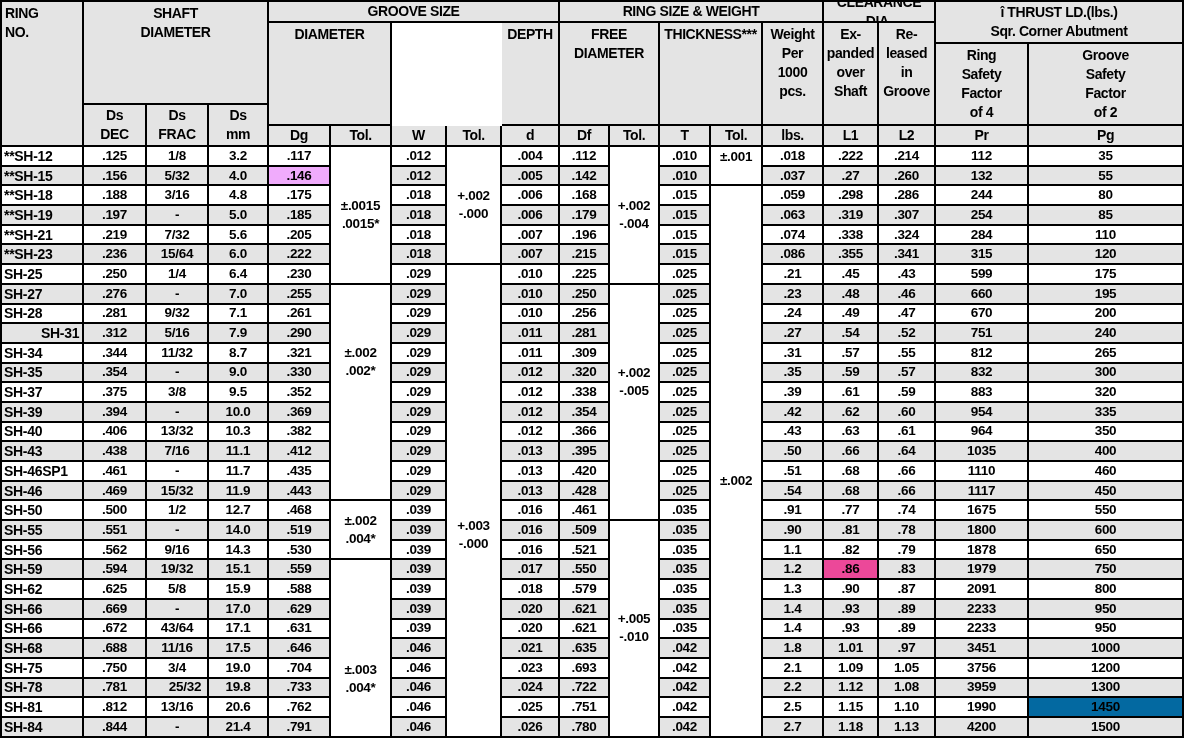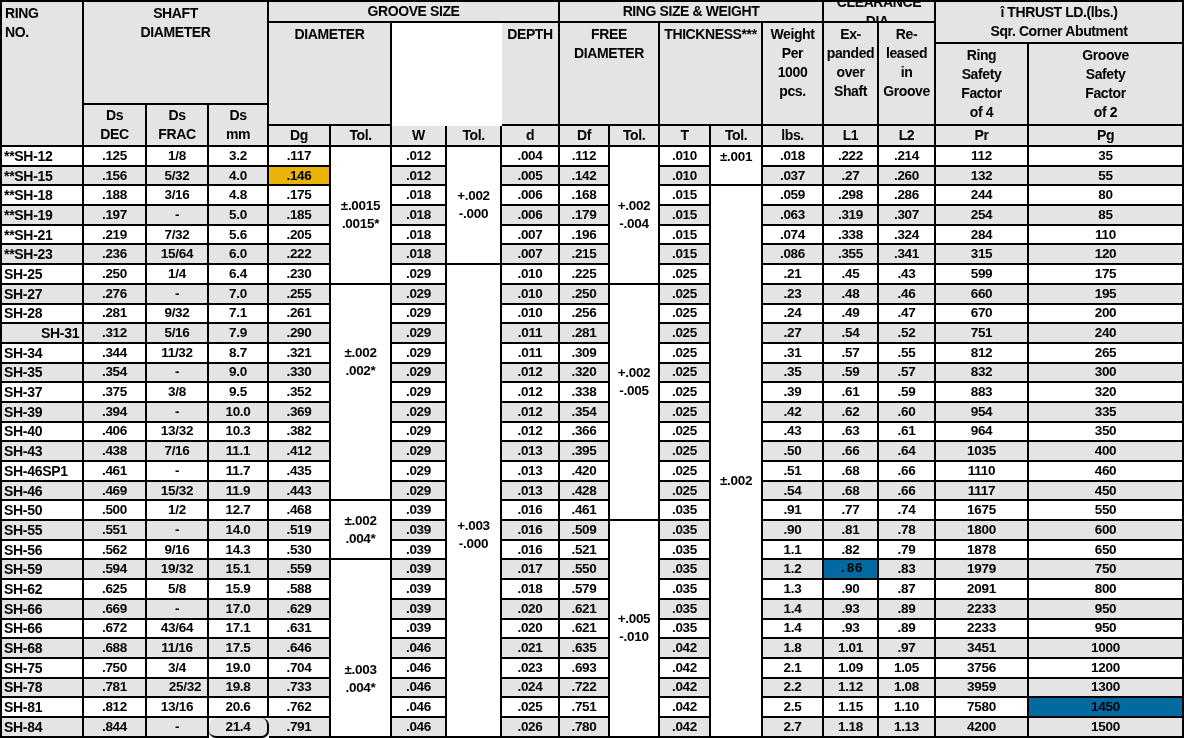--- a/index.html
+++ b/index.html
@@ -106,21 +106,21 @@
     <div class="c" style="grid-area: 6 / 12; background: rgb(255, 255, 255);">.010</div>
     <div class="c" style="grid-area: 6 / 14; background: rgb(255, 255, 255);">.018</div>
     <div class="c" style="grid-area: 6 / 15; background: rgb(255, 255, 255);">.222</div>
     <div class="c" style="grid-area: 6 / 16; background: rgb(255, 255, 255);">.214</div>
     <div class="c" style="grid-area: 6 / 17; background: rgb(255, 255, 255);">112</div>
     <div class="c" style="grid-area: 6 / 18; background: rgb(255, 255, 255);">35</div>
     <div class="c ringcell" style="grid-area: 7 / 1; background: rgb(228, 228, 228);">**SH-15</div>
     <div class="c" style="grid-area: 7 / 2; background: rgb(228, 228, 228);">.156</div>
     <div class="c" style="grid-area: 7 / 3; background: rgb(228, 228, 228);">5/32</div>
     <div class="c" style="grid-area: 7 / 4; background: rgb(228, 228, 228);">4.0</div>
-    <div class="c" style="grid-area: 7 / 5; background: #eab308;">.146</div>
+    <div class="c" style="grid-area: 7 / 5; background: #f0abfc;">.146</div>
     <div class="c" style="grid-area: 7 / 7; background: rgb(228, 228, 228);">.012</div>
     <div class="c" style="grid-area: 7 / 9; background: rgb(228, 228, 228);">.005</div>
     <div class="c" style="grid-area: 7 / 10; background: rgb(228, 228, 228);">.142</div>
     <div class="c" style="grid-area: 7 / 12; background: rgb(228, 228, 228);">.010</div>
     <div class="c" style="grid-area: 7 / 14; background: rgb(228, 228, 228);">.037</div>
     <div class="c" style="grid-area: 7 / 15; background: rgb(228, 228, 228);">.27</div>
     <div class="c" style="grid-area: 7 / 16; background: rgb(228, 228, 228);">.260</div>
     <div class="c" style="grid-area: 7 / 17; background: rgb(228, 228, 228);">132</div>
     <div class="c" style="grid-area: 7 / 18; background: rgb(228, 228, 228);">55</div>
     <div class="c ringcell" style="grid-area: 8 / 1; background: rgb(255, 255, 255);">**SH-18</div>
@@ -392,21 +392,21 @@
     <div class="c ringcell" style="grid-area: 27 / 1; background: rgb(228, 228, 228);">SH-59</div>
     <div class="c" style="grid-area: 27 / 2; background: rgb(228, 228, 228);">.594</div>
     <div class="c" style="grid-area: 27 / 3; background: rgb(228, 228, 228);">19/32</div>
     <div class="c" style="grid-area: 27 / 4; background: rgb(228, 228, 228);">15.1</div>
     <div class="c" style="grid-area: 27 / 5; background: rgb(228, 228, 228);">.559</div>
     <div class="c" style="grid-area: 27 / 7; background: rgb(228, 228, 228);">.039</div>
     <div class="c" style="grid-area: 27 / 9; background: rgb(228, 228, 228);">.017</div>
     <div class="c" style="grid-area: 27 / 10; background: rgb(228, 228, 228);">.550</div>
     <div class="c" style="grid-area: 27 / 12; background: rgb(228, 228, 228);">.035</div>
     <div class="c" style="grid-area: 27 / 14; background: rgb(228, 228, 228);">1.2</div>
-    <div class="c" style="grid-area: 27 / 15; background: #0369a1; font-family: Liberation Mono, monospace;">.86</div>
+    <div class="c" style="grid-area: 27 / 15; background: #ec4899;">.86</div>
     <div class="c" style="grid-area: 27 / 16; background: rgb(228, 228, 228);">.83</div>
     <div class="c" style="grid-area: 27 / 17; background: rgb(228, 228, 228);">1979</div>
     <div class="c" style="grid-area: 27 / 18; background: rgb(228, 228, 228);">750</div>
     <div class="c ringcell" style="grid-area: 28 / 1; background: rgb(255, 255, 255);">SH-62</div>
     <div class="c" style="grid-area: 28 / 2; background: rgb(255, 255, 255);">.625</div>
     <div class="c" style="grid-area: 28 / 3; background: rgb(255, 255, 255);">5/8</div>
     <div class="c" style="grid-area: 28 / 4; background: rgb(255, 255, 255);">15.9</div>
     <div class="c" style="grid-area: 28 / 5; background: rgb(255, 255, 255);">.588</div>
     <div class="c" style="grid-area: 28 / 7; background: rgb(255, 255, 255);">.039</div>
     <div class="c" style="grid-area: 28 / 9; background: rgb(255, 255, 255);">.018</div>
@@ -492,26 +492,26 @@
     <div class="c" style="grid-area: 34 / 3; background: rgb(255, 255, 255);">13/16</div>
     <div class="c" style="grid-area: 34 / 4; background: rgb(255, 255, 255);">20.6</div>
     <div class="c" style="grid-area: 34 / 5; background: rgb(255, 255, 255);">.762</div>
     <div class="c" style="grid-area: 34 / 7; background: rgb(255, 255, 255);">.046</div>
     <div class="c" style="grid-area: 34 / 9; background: rgb(255, 255, 255);">.025</div>
     <div class="c" style="grid-area: 34 / 10; background: rgb(255, 255, 255);">.751</div>
     <div class="c" style="grid-area: 34 / 12; background: rgb(255, 255, 255);">.042</div>
     <div class="c" style="grid-area: 34 / 14; background: rgb(255, 255, 255);">2.5</div>
     <div class="c" style="grid-area: 34 / 15; background: rgb(255, 255, 255);">1.15</div>
     <div class="c" style="grid-area: 34 / 16; background: rgb(255, 255, 255);">1.10</div>
-    <div class="c" style="grid-area: 34 / 17; background: rgb(255, 255, 255);">7580</div>
+    <div class="c" style="grid-area: 34 / 17; background: rgb(255, 255, 255);">1990</div>
     <div class="c" style="grid-area: 34 / 18; background: #0369a1;">1450</div>
     <div class="c ringcell" style="grid-area: 35 / 1; background: rgb(228, 228, 228);">SH-84</div>
     <div class="c" style="grid-area: 35 / 2; background: rgb(228, 228, 228);">.844</div>
     <div class="c" style="grid-area: 35 / 3; background: rgb(228, 228, 228);">-</div>
-    <div class="c" style="grid-area: 35 / 4; background: rgb(228, 228, 228); border-radius: 7px;">21.4</div>
+    <div class="c" style="grid-area: 35 / 4; background: rgb(228, 228, 228);">21.4</div>
     <div class="c" style="grid-area: 35 / 5; background: rgb(228, 228, 228);">.791</div>
     <div class="c" style="grid-area: 35 / 7; background: rgb(228, 228, 228);">.046</div>
     <div class="c" style="grid-area: 35 / 9; background: rgb(228, 228, 228);">.026</div>
     <div class="c" style="grid-area: 35 / 10; background: rgb(228, 228, 228);">.780</div>
     <div class="c" style="grid-area: 35 / 12; background: rgb(228, 228, 228);">.042</div>
     <div class="c" style="grid-area: 35 / 14; background: rgb(228, 228, 228);">2.7</div>
     <div class="c" style="grid-area: 35 / 15; background: rgb(228, 228, 228);">1.18</div>
     <div class="c" style="grid-area: 35 / 16; background: rgb(228, 228, 228);">1.13</div>
     <div class="c" style="grid-area: 35 / 17; background: rgb(228, 228, 228);">4200</div>
     <div class="c" style="grid-area: 35 / 18; background: rgb(228, 228, 228);">1500</div>

